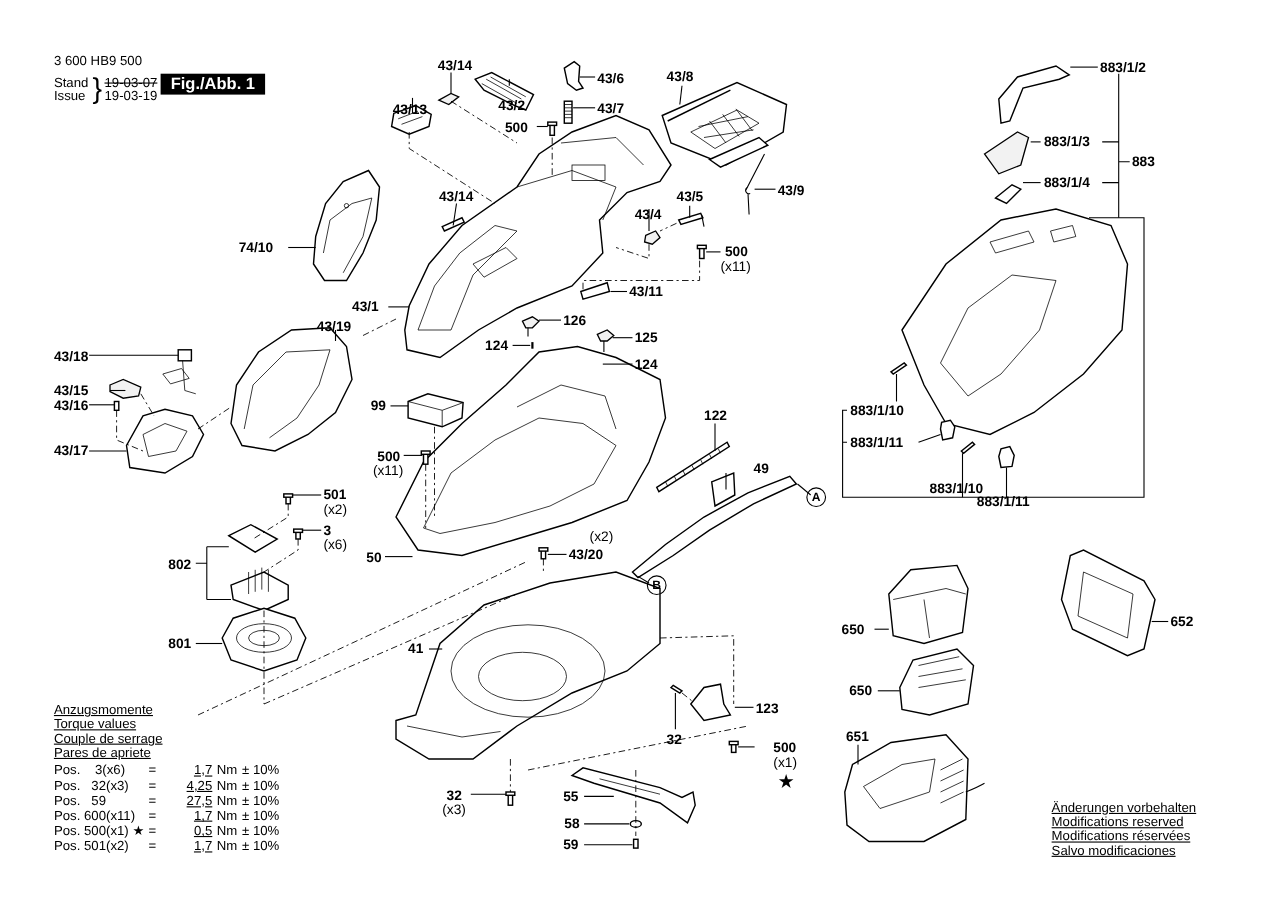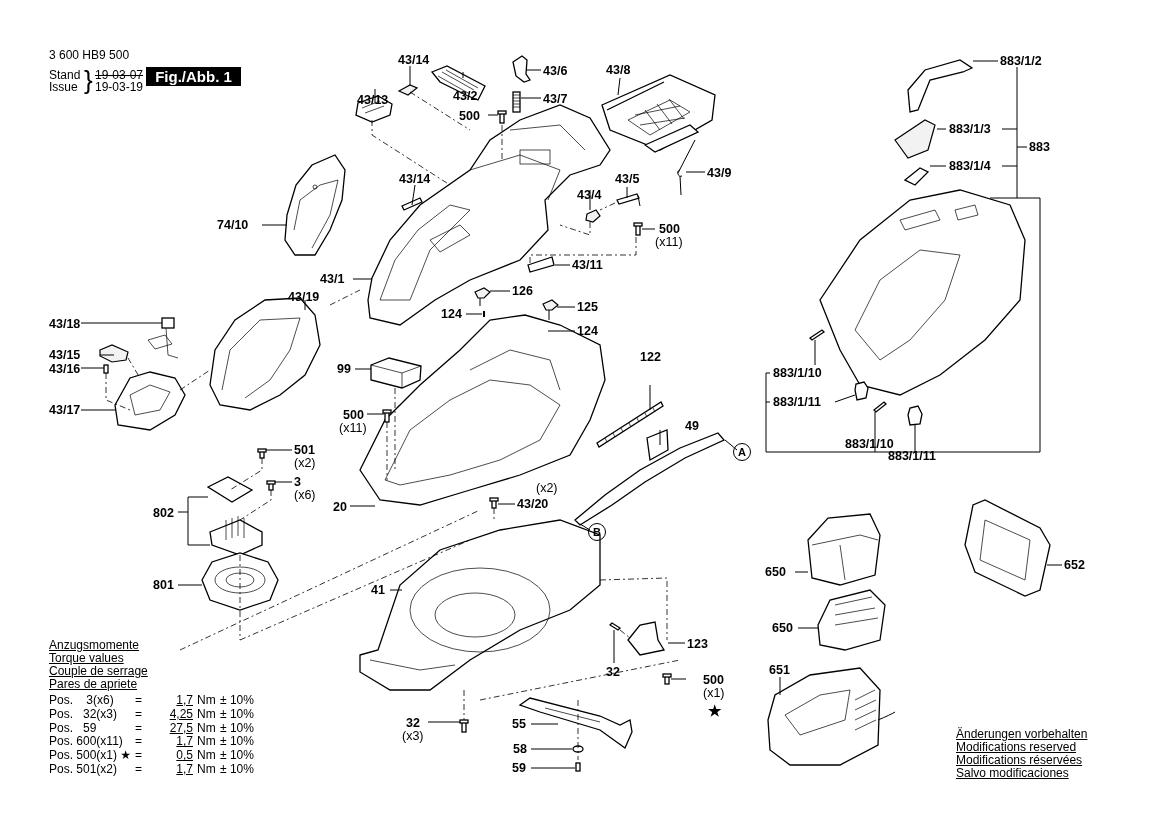--- a/index.html
+++ b/index.html
@@ -398,30 +398,30 @@
 <div class="lbl" style="left:512px;top:284px;">126</div>
 <div class="lbl" style="left:577px;top:300px;">125</div>
 <div class="lbl" style="left:441px;top:307px;">124</div>
 <div class="lbl" style="left:577px;top:324px;">124</div>
 <div class="lbl" style="left:49px;top:348px;">43/15</div>
 <div class="lbl" style="left:49px;top:362px;">43/16</div>
 <div class="lbl" style="left:49px;top:403px;">43/17</div>
 <div class="lbl" style="left:337px;top:362px;">99</div>
 <div class="lbl" style="left:343px;top:408px;">500</div>
 <div class="qty" style="left:339px;top:421px;">(x11)</div>
-<div class="lbl" style="left:640px;top:350px;">122</div>
+<div class="lbl" style="left:640px;top:371px;">122</div>
 <div class="lbl" style="left:685px;top:419px;">49</div>
 <div class="circ" style="left:733px;top:443px;">A</div>
 <div class="circ" style="left:588px;top:523px;">B</div>
 <div class="lbl" style="left:294px;top:443px;">501</div>
 <div class="qty" style="left:294px;top:456px;">(x2)</div>
 <div class="lbl" style="left:294px;top:475px;">3</div>
 <div class="qty" style="left:294px;top:488px;">(x6)</div>
 <div class="lbl" style="left:153px;top:506px;">802</div>
-<div class="lbl" style="left:333px;top:500px;">20</div>
+<div class="lbl" style="left:333px;top:500px;">50</div>
 <div class="qty" style="left:536px;top:481px;">(x2)</div>
 <div class="lbl" style="left:517px;top:497px;">43/20</div>
 <div class="lbl" style="left:153px;top:578px;">801</div>
 <div class="lbl" style="left:371px;top:583px;">41</div>
 <div class="lbl" style="left:687px;top:637px;">123</div>
 <div class="lbl" style="left:606px;top:665px;">32</div>
 <div class="lbl" style="left:703px;top:673px;">500</div>
 <div class="qty" style="left:703px;top:686px;">(x1)</div>
 <div class="lbl" style="left:708px;top:704px;font-size:15px;">★</div>
 <div class="lbl" style="left:406px;top:716px;">32</div>

